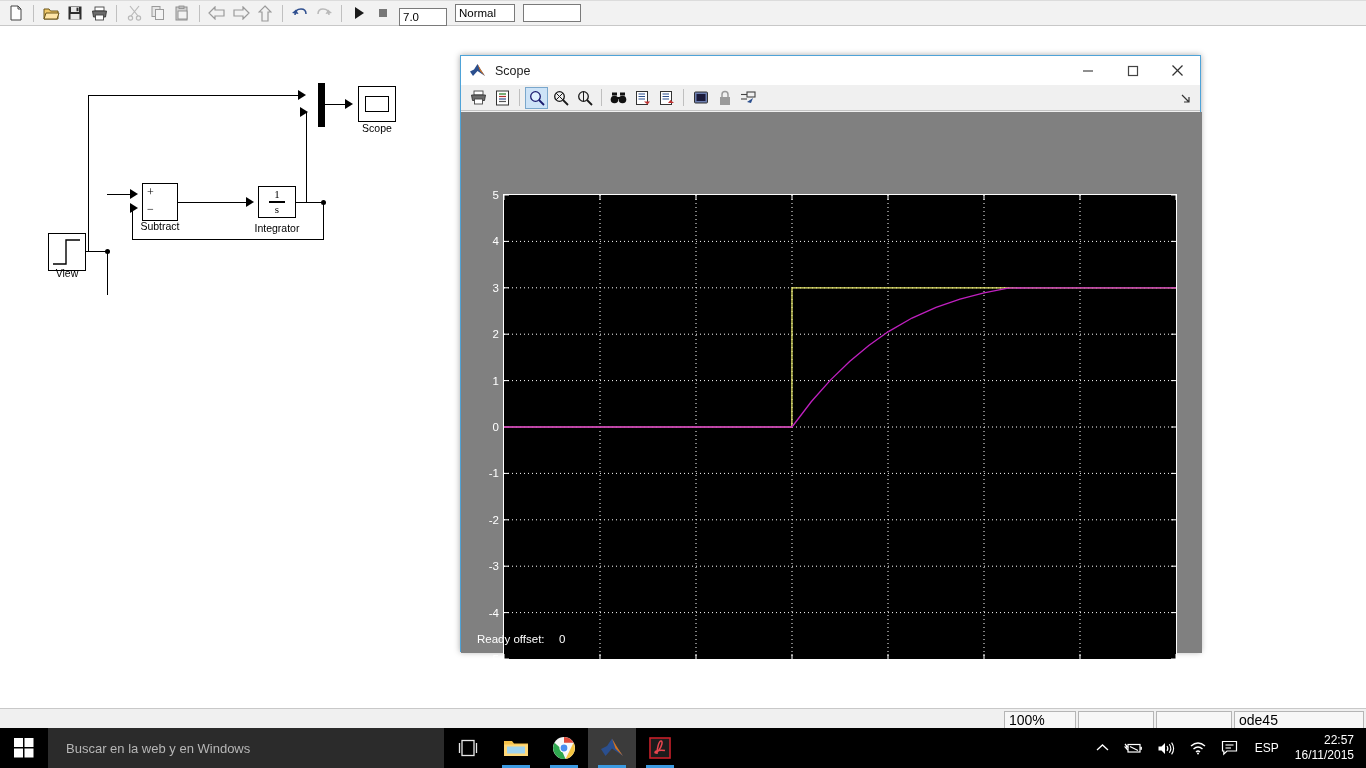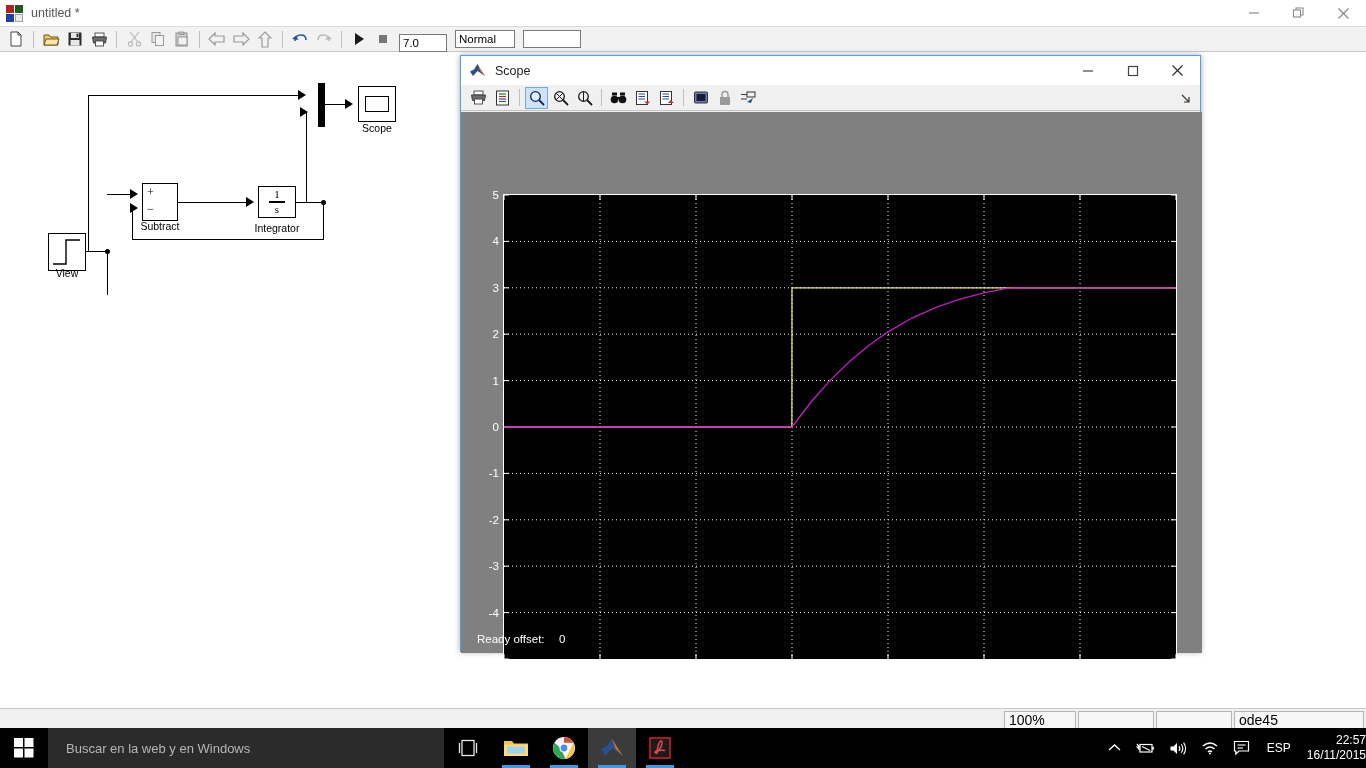--- a/index.html
+++ b/index.html
@@ -101,58 +101,30 @@
   .taskbar { position:absolute; left:0; bottom:0; width:1366px; height:40px; background:#000000; display:flex; align-items:center; }
   .start-btn { width:48px; height:40px; display:flex; align-items:center; justify-content:center; }
   .search-box { width:396px; height:40px; background:#2b2b2b; display:flex; align-items:center; padding-left:18px; }
   .search-text { font-size:13px; color:#b6b6b6; }
   .task-btn { width:48px; height:40px; display:flex; align-items:center; justify-content:center; position:relative; }
   .task-btn.running::after { content:""; position:absolute; left:10px; bottom:0; width:28px; height:3px; background:#3b9ae1; }
   .task-btn.focused { background:#3b3b3b; }
   .tray { position:absolute; right:0; top:0; height:40px; display:flex; align-items:center; }
   .tray-item { padding:0 7px; display:flex; align-items:center; justify-content:center; height:40px; }
   .tray-lang { font-size:12px; color:#ffffff; padding:0 10px; }
-  .tray-clock { display:flex; flex-direction:column; align-items:flex-end; justify-content:center; padding-right:0; padding-left:6px; height:40px; }
+  .tray-clock { display:flex; flex-direction:column; align-items:flex-end; justify-content:center; padding-right:12px; padding-left:6px; height:40px; }
   .tray-clock span { font-size:12px; color:#ffffff; line-height:15px; }
 </style>
 </head>
 <body>
 
 <div class="screen">
 
   <div class="main-win">
 
-    <div class="titlebar">
-      <div class="app-icon">
-        <div class="q1"></div>
-          <div class="q2"></div>
-          <div class="q3"></div>
-          <div class="q4"></div>
-      </div>
-      <div class="win-title">untitled *</div>
-      <div class="win-ctrl-group">
-        <div class="win-ctrl">
-          <svg width="12" height="12" viewBox="0 0 12 12">
-              <line x1="1" y1="6" x2="11" y2="6" stroke="#8a8a8a" stroke-width="1.2"></line>
-            </svg>
-        </div>
-        <div class="win-ctrl">
-          <svg width="14" height="14" viewBox="0 0 14 14">
-            <rect x="1.5" y="4" width="7" height="7" fill="none" stroke="#8a8a8a" stroke-width="1.1"></rect>
-            <path d="M4 4 V2 H11 V9 H9" fill="none" stroke="#8a8a8a" stroke-width="1.1"></path>
-          </svg>
-        </div>
-        <div class="win-ctrl">
-          <svg width="13" height="13" viewBox="0 0 13 13">
-            <line x1="1.5" y1="1.5" x2="11.5" y2="11.5" stroke="#8a8a8a" stroke-width="1.2"></line>
-            <line x1="11.5" y1="1.5" x2="1.5" y2="11.5" stroke="#8a8a8a" stroke-width="1.2"></line>
-          </svg>
-        </div>
-      </div>
-    </div>
 
 
     <div class="toolbar">
       <div class="tb-btn">
         <svg width="16" height="16" viewBox="0 0 16 16">
             <path d="M3 1 h7 l3 3 v11 H3 Z" fill="#fff" stroke="#444" stroke-width="1"></path>
             <path d="M10 1 v3 h3" fill="none" stroke="#444" stroke-width="1"></path>
           </svg>
       </div>
       <div class="tb-sep"></div>

